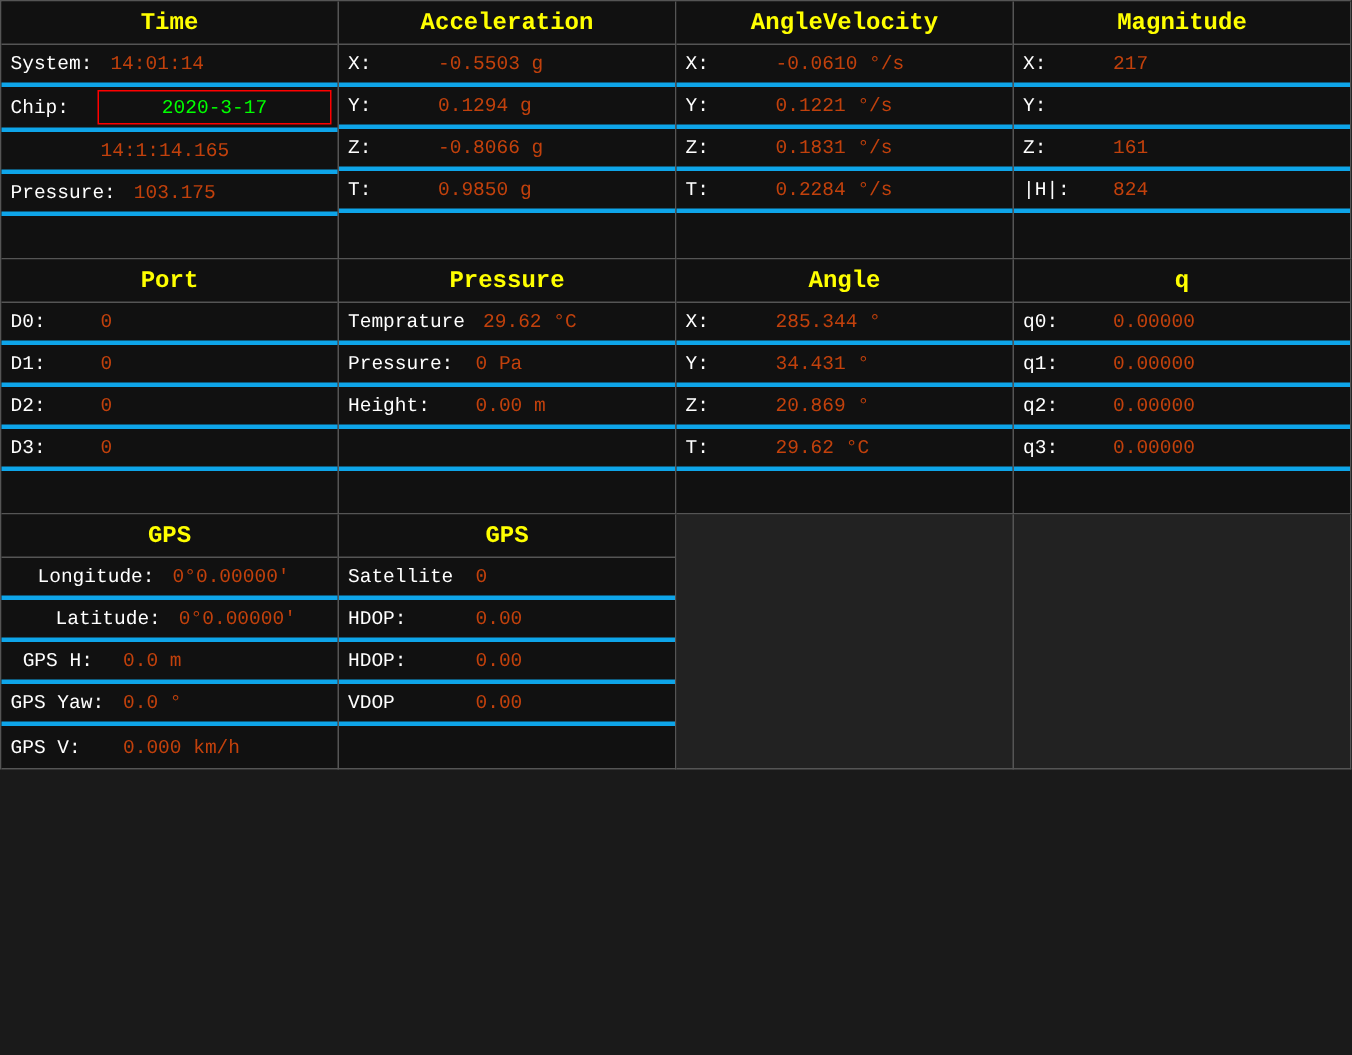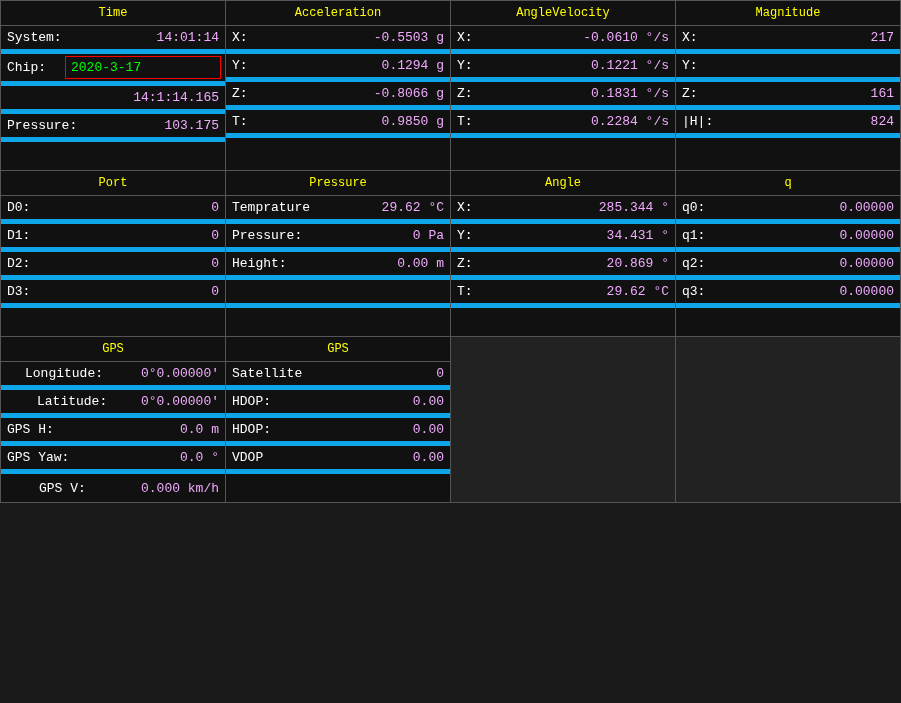--- a/index.html
+++ b/index.html
@@ -21,49 +21,48 @@
       width: 901px;
     }
     .panel {
       border-right: 1px solid #555;
       border-bottom: 1px solid #555;
       background: #111;
     }
     .panel-header {
       text-align: center;
       color: #ffff00;
-      font-weight: normal;
-      font-size: 12px;
+      font-weight: bold;
+      font-size: 16px;
       padding: 5px 0;
       border-bottom: 1px solid #555;
     }
     .panel-row {
       display: flex;
       align-items: center;
-      border-bottom: 5px solid #0ea5e9;
+      border-bottom: 3px solid #0ea5e9;
       min-height: 28px;
     }
     .panel-row:last-child {
       border-bottom: none;
     }
     .row-label {
       color: #fff;
       padding: 4px 6px;
       min-width: 60px;
       flex-shrink: 0;
     }
     .row-value {
-      color: #f0abfc;
-      text-align: right;
+      color: #c2410c;
       flex: 1;
       padding: 4px 6px;
     }
     .row-value-box {
       color: #00ff00;
-      text-align: left;
+      text-align: center;
       flex: 1;
       padding: 3px 5px;
       border: 1px solid red;
       margin: 2px 4px;
     }
     
     .pressure-label { min-width: 85px; }
     
     .panel-empty {
       border-right: 1px solid #555;
@@ -244,29 +243,29 @@
     <div class="panel-header">GPS</div>
     <div class="panel-row">
       <span class="row-label" style="min-width:75px;padding-left:24px;">Longitude:</span>
       <span class="row-value">0°0.00000'</span>
     </div>
     <div class="panel-row">
       <span class="row-label" style="min-width:75px;padding-left:36px;">Latitude:</span>
       <span class="row-value">0°0.00000'</span>
     </div>
     <div class="panel-row">
-      <span class="row-label" style="min-width:75px;">GPS H:</span>
+      <span class="row-label" style="min-width:75px;text-align:center;">GPS H:</span>
       <span class="row-value">0.0 m</span>
     </div>
     <div class="panel-row">
       <span class="row-label" style="min-width:75px;font-family:Liberation Mono, monospace;">GPS Yaw:</span>
       <span class="row-value">0.0 °</span>
     </div>
     <div class="panel-row">
-      <span class="row-label" style="min-width:75px;margin-left:32px;">GPS V:</span>
+      <span class="row-label" style="min-width:75px;">GPS V:</span>
       <span class="row-value">0.000 km/h</span>
     </div>
   </div>
 
   <div class="panel">
     <div class="panel-header">GPS</div>
     <div class="panel-row">
       <span class="row-label pressure-label">Satellite</span>
       <span class="row-value">0</span>
     </div>

